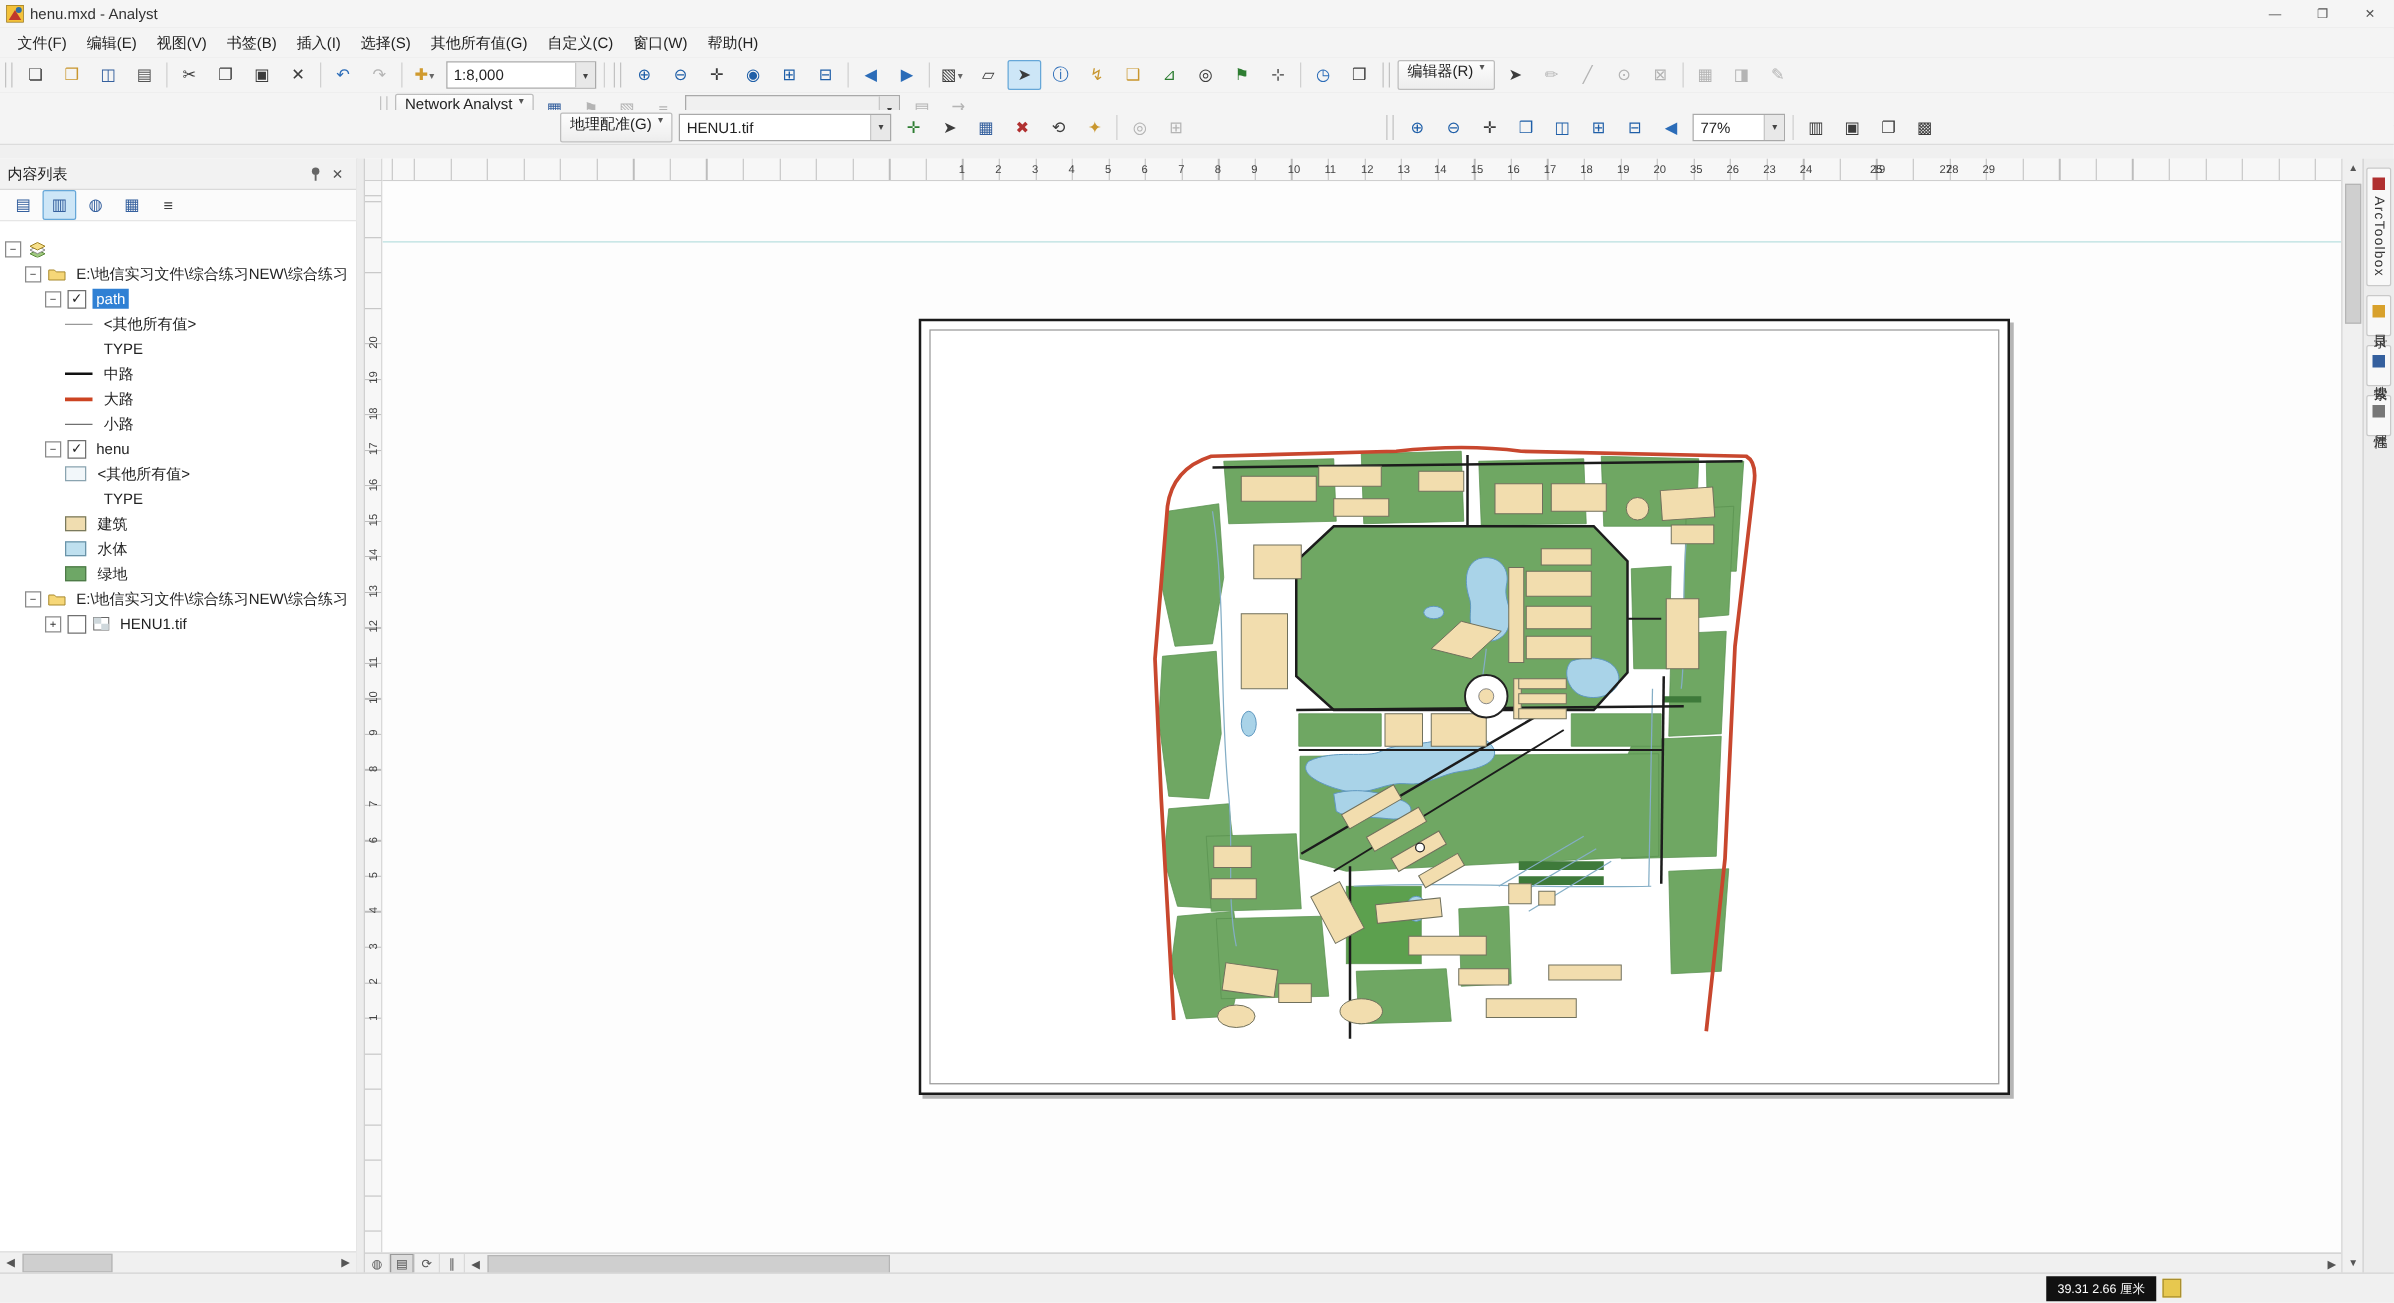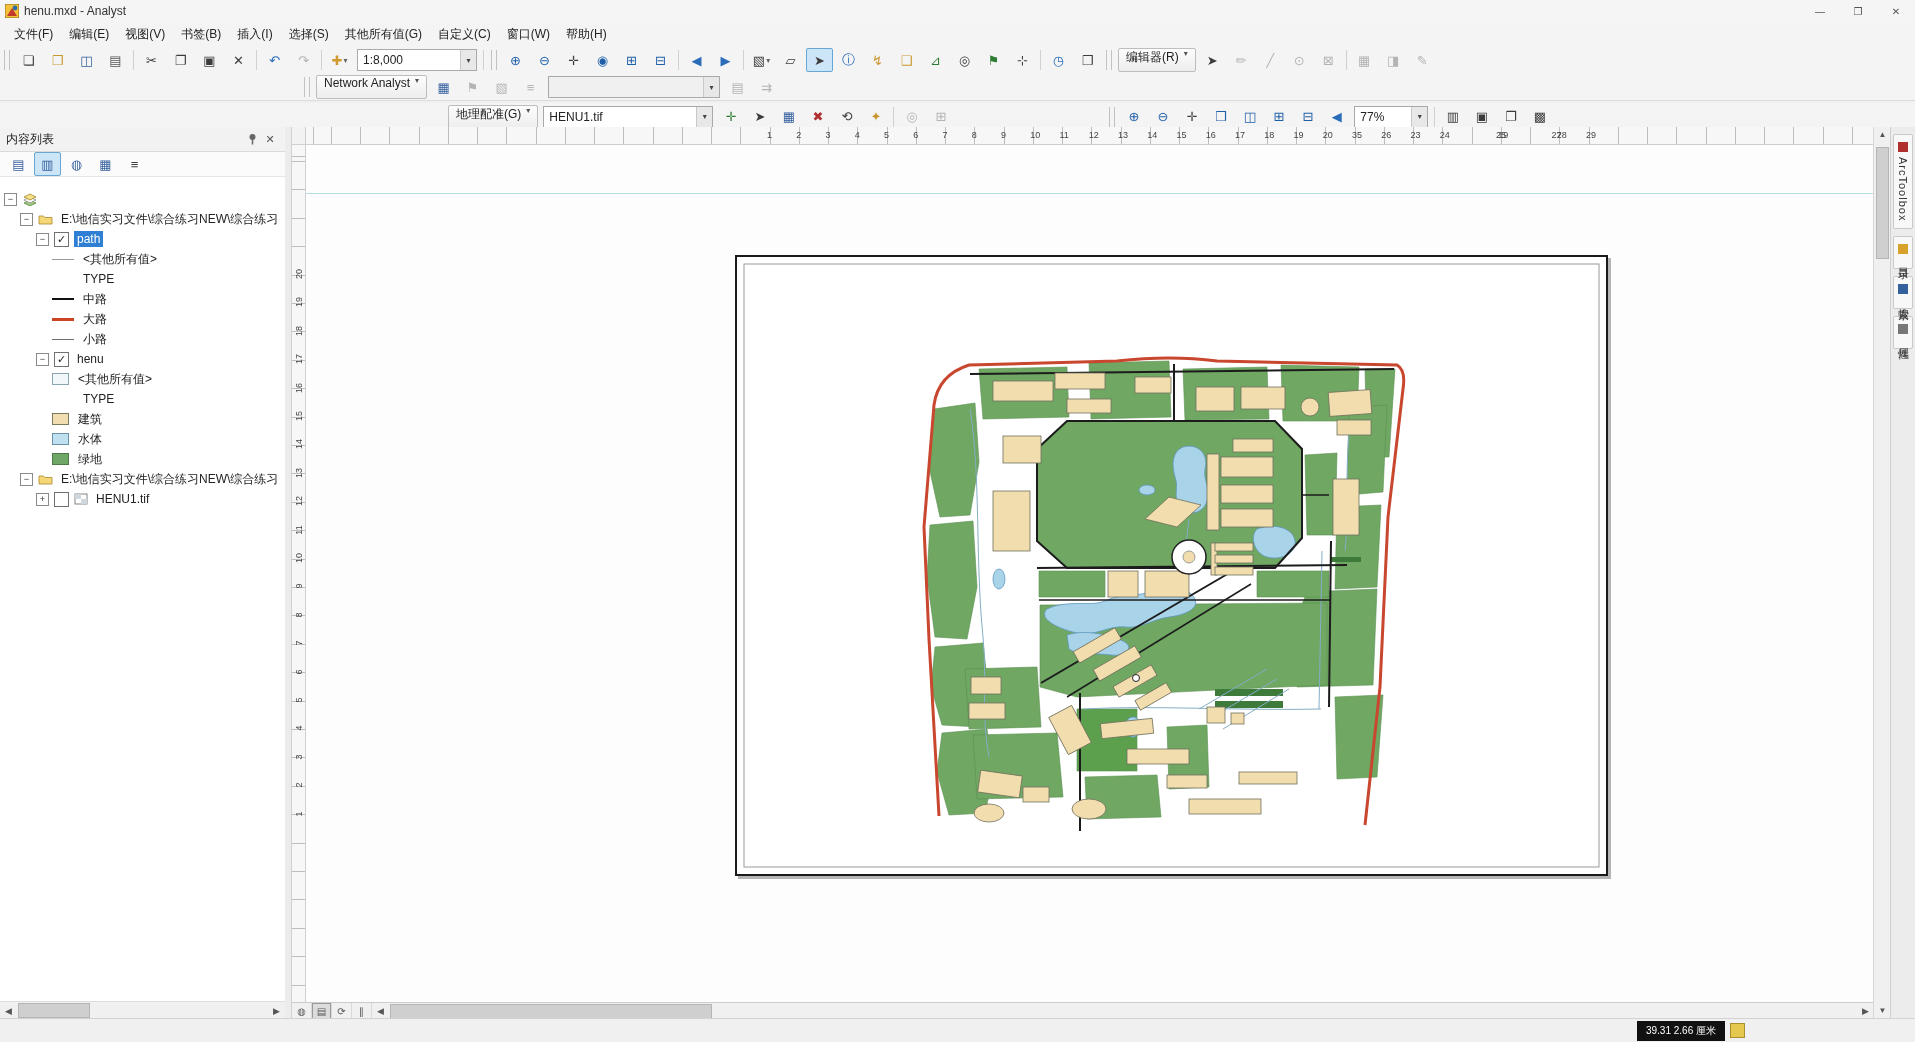--- a/index.html
+++ b/index.html
@@ -15,21 +15,21 @@
 
   
   .menubar{position:absolute;top:22px;left:0;right:0;height:24px;background:#f4f4f4;border-bottom:1px solid #e0e0e0;
            display:flex;align-items:center;padding-left:6px}
   .menu-item{padding:3px 8px;font-size:12px;color:#222}
 
   
   .tbrow{position:absolute;left:0;right:0;background:#f4f4f4;border-bottom:1px solid #dcdcdc;display:flex;align-items:center}
   #tbrow1{top:46px;height:28px}
   #tbrow2{top:74px;height:26px}
-  #tbrow3{top:103px;height:27px}
+  #tbrow3{top:88px;height:27px}
   .tb-space{height:1px;flex:none}
   .tb-grip{width:4px;height:20px;margin:0 4px;border-left:1px solid #c2c2c2;border-right:1px solid #c2c2c2;flex:none}
   .tb-sep{width:1px;height:20px;background:#d0d0d0;margin:0 3px;flex:none}
   .tb-btn{min-width:23px;height:22px;display:flex;align-items:center;justify-content:center;font-size:13px;color:#3c3c3c;
           margin:0 1px;border:1px solid transparent;border-radius:2px;flex:none;padding:0 1px}
   .tb-btn.pressed{background:#cde6f7;border-color:#66a7d8}
   .tb-btn.disabled{color:#b4b4b4}
   .tb-btn .dd{font-size:8px;margin-left:1px;color:#666}
   .tb-combo{height:20px;background:#fff;border:1px solid #a9a9a9;display:flex;align-items:center;font-size:12px;margin:0 3px;flex:none}
   .tb-combo .val{flex:1;padding:0 5px;white-space:nowrap;overflow:hidden}

